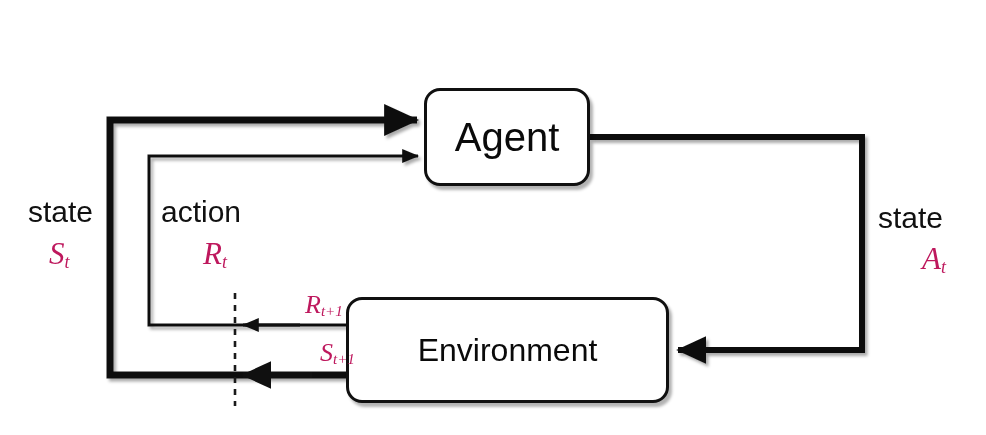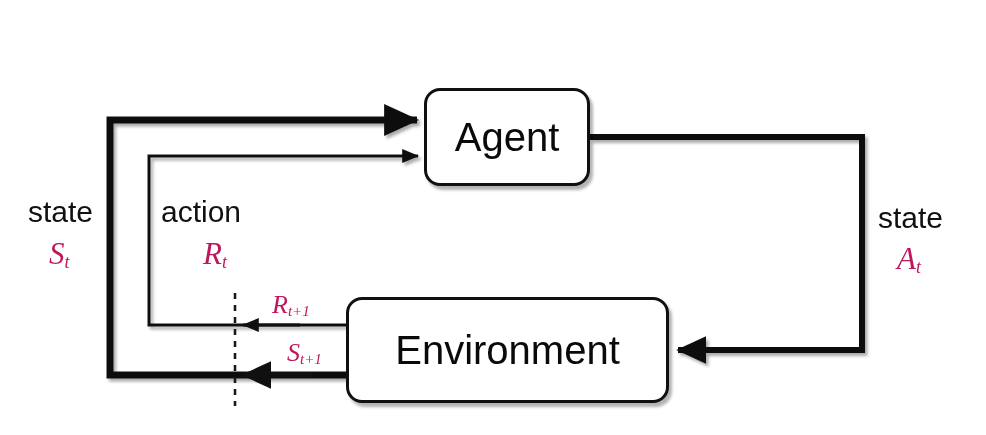--- a/index.html
+++ b/index.html
@@ -45,53 +45,53 @@
     top: 88px;
     width: 166px;
     height: 98px;
     font-size: 40px;
   }
   #environment-node {
     left: 346px;
     top: 297px;
     width: 323px;
     height: 106px;
-    font-size: 40px;
+    font-size: 32px;
   }
   .edge-label {
     position: absolute;
     font-family: "Liberation Sans", sans-serif;
     font-size: 30px;
     color: #111111;
     white-space: nowrap;
     line-height: 1.0;
   }
   .sym-label {
     position: absolute;
     font-family: "Liberation Serif", serif;
     font-style: italic;
     color: #be185d;
     white-space: nowrap;
     line-height: 1.0;
   }
   .sym-big { font-size: 31px; }
-  .sym-mid { font-size: 26px; }
+  .sym-mid { font-size: 26px; margin-left: 33px; }
   .sym-label sub {
     font-size: 0.58em;
     font-style: italic;
     vertical-align: baseline;
     position: relative;
     bottom: -0.22em;
   }
   #label-state      { left: 28px;  top: 197px; }
   #sym-state        { left: 49px;  top: 238px; }
   #label-reward     { left: 161px; top: 197px; }
   #sym-reward       { left: 163px; top: 238px; margin-left: 40px; }
   #label-action     { left: 878px; top: 203px; }
-  #sym-action       { left: 897px; top: 243px; }
+  #sym-action       { left: 922px; top: 243px; }
   #sym-reward-next  { left: 272px; top: 292px; }
   #sym-state-next   { left: 287px; top: 340px; }
 </style>
 </head>
 <body>
 
 <div id="canvas">
 
   <svg id="diagram-svg" viewBox="0 0 986 435" xmlns="http://www.w3.org/2000/svg">
     <defs>

